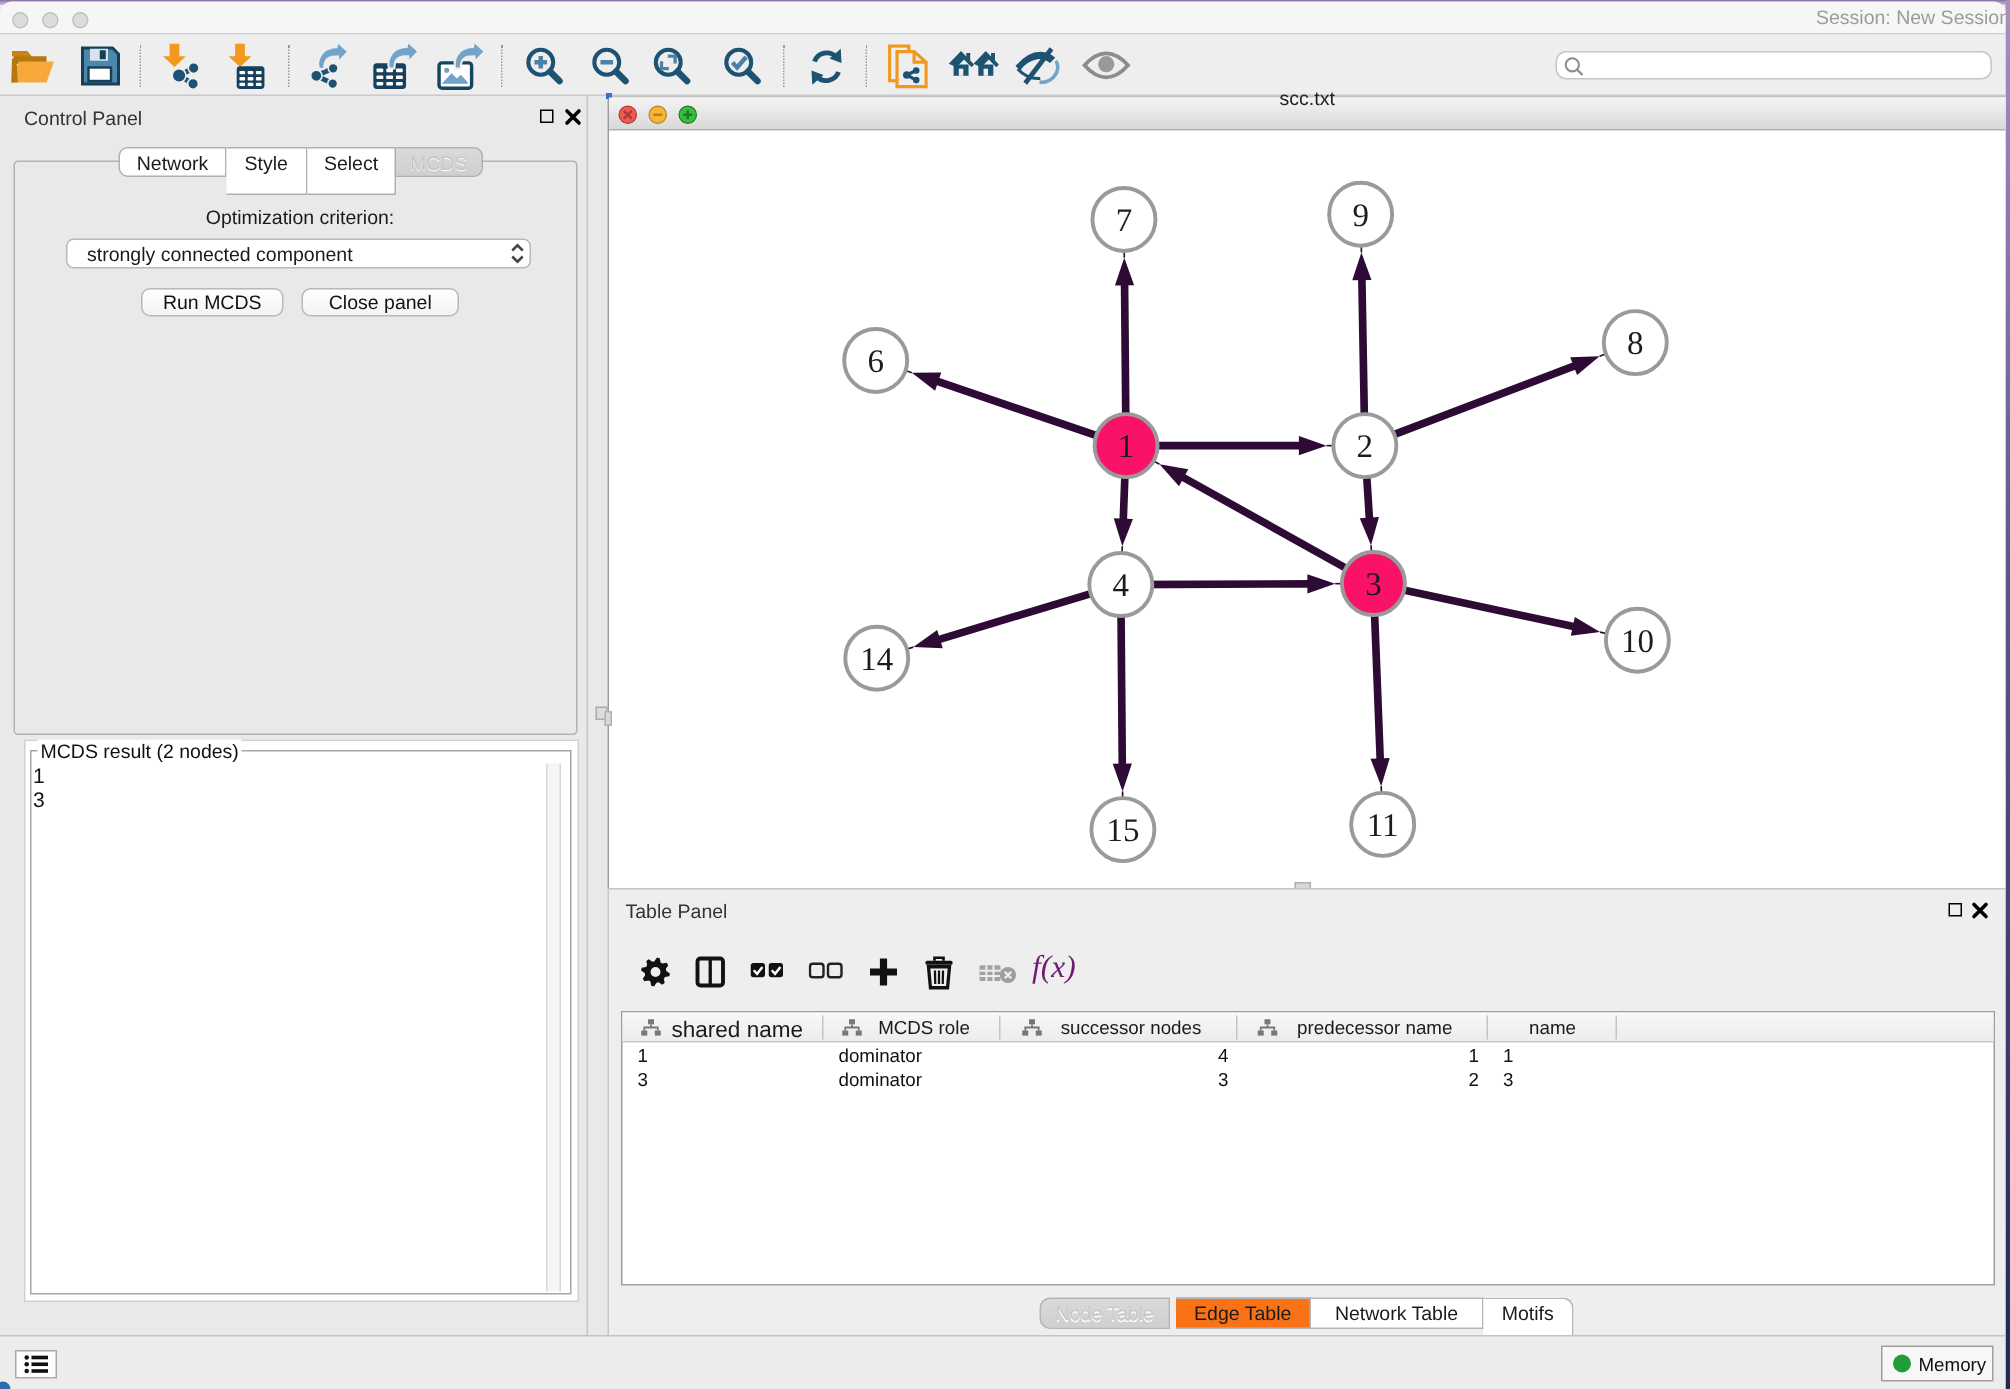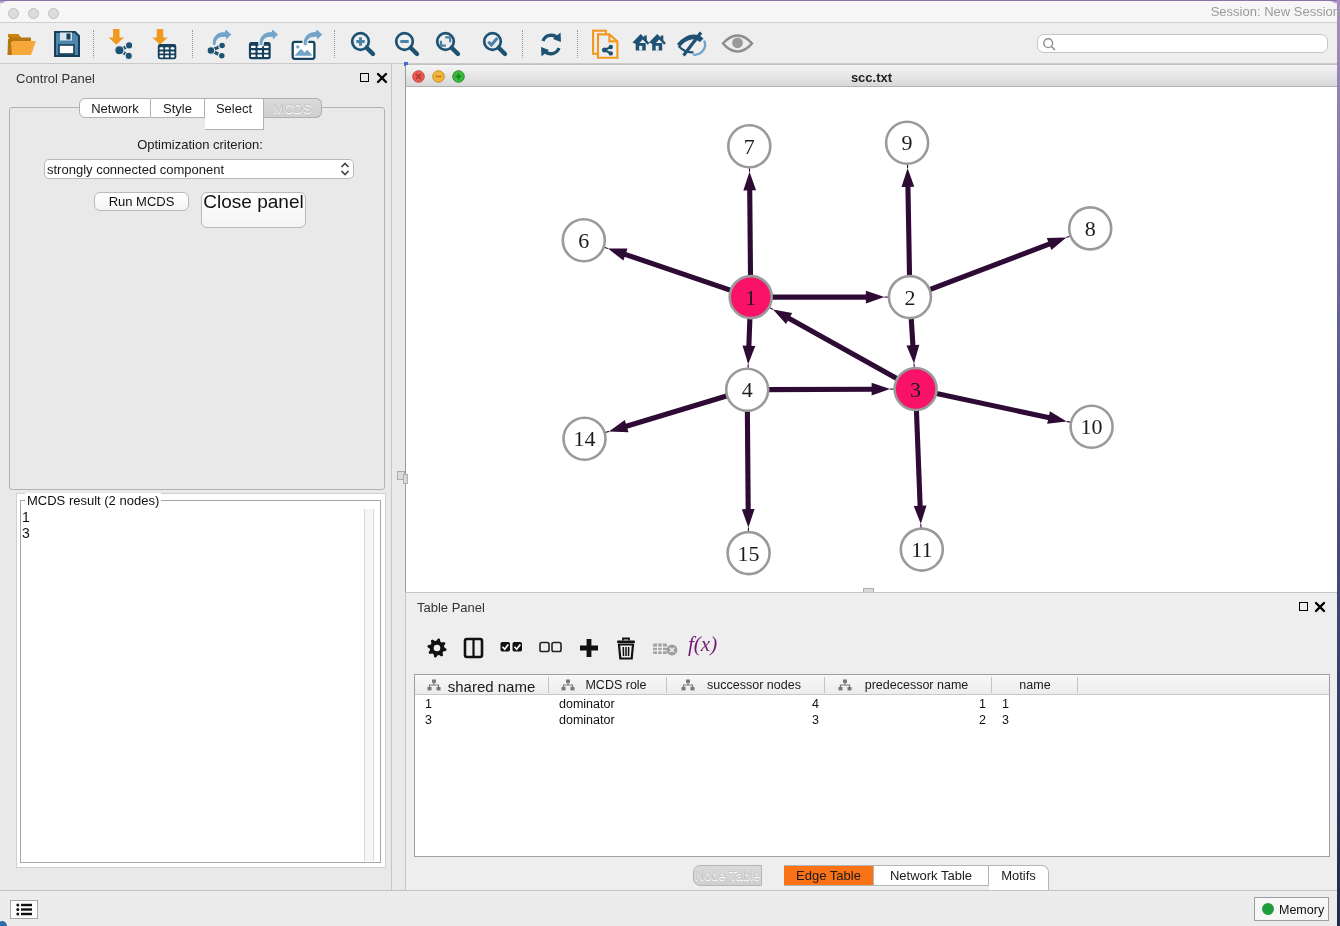--- a/index.html
+++ b/index.html
@@ -139,31 +139,31 @@
     <line x1="9.5" y1="9.5" x2="13" y2="13" stroke="#8e8e8e" stroke-width="1.6"></line>
   </svg>
 <div class="abs" style="left:0;top:64px;width:392px;height:826px;background:#e9e9e9;border-right:1px solid #c6c6c6"></div>
 <div class="abs" style="left:16px;top:71px;font-size:13px;color:#333">Control Panel</div>
 <div class="abs" style="left:360px;top:73px;width:9px;height:9px;border:1.6px solid #000"></div>
 <svg class="abs" style="left:376px;top:72px" width="12" height="12" viewBox="0 0 12 12">
     <path d="M2 2 L10 10 M10 2 L2 10" stroke="#000" stroke-width="2.4" stroke-linecap="round"></path>
   </svg>
 <div class="abs" style="left:9px;top:107px;width:376px;height:383px;border:1px solid #b3b3b3;background:#e9e9e9;border-radius:3px"></div>
 <div class="abs" style="left:79px;top:98px;width:72px;height:20px;background:#fff;border:1px solid #b0b0b0;border-left-width:1px;border-radius:6px 0 0 6px;font-size:13px;color:#1a1a1a;text-align:center;line-height:19px">Network</div>
-<div class="abs" style="left:151px;top:98px;width:54px;height:20px;background:#fff;border:1px solid #b0b0b0;border-left-width:0px;font-size:13px;color:#1a1a1a;text-align:center;line-height:19px">Style</div>
+<div class="abs" style="left:151px;top:98px;width:54px;height:32px;background:#fff;border:1px solid #b0b0b0;border-left-width:0px;font-size:13px;color:#1a1a1a;text-align:center;line-height:19px">Style</div>
 <div class="abs" style="left:205px;top:98px;width:59px;height:32px;background:#fff;border:1px solid #b0b0b0;border-left-width:0px;font-size:13px;color:#1a1a1a;text-align:center;line-height:19px">Select</div>
 <div class="abs" style="left:264px;top:98px;width:58px;height:20px;background:linear-gradient(#dadada,#cfcfcf);border:1px solid #b0b0b0;border-left-width:0px;border-radius:0 6px 6px 0;font-size:13px;color:#c6c6c6;text-shadow:0 1px 0 rgba(255,255,255,.95);text-align:center;line-height:19px">MCDS</div>
 <div class="abs" style="left:0;top:137px;width:400px;text-align:center;font-size:13px;color:#1a1a1a">Optimization criterion:</div>
-<div class="abs" style="left:44px;top:159px;width:310px;height:20px;background:#fff;border:1px solid #b9b9b9;border-radius:5px;font-size:13px;color:#1a1a1a;line-height:19px;padding-left:2px">strongly connected component</div>
+<div class="abs" style="left:44px;top:159px;width:310px;height:20px;background:#fff;border:1px solid #b9b9b9;border-radius:5px;font-size:13px;color:#1a1a1a;line-height:19px;padding-left:13px">strongly connected component</div>
 <svg class="abs" style="left:338px;top:162px" width="14" height="14" viewBox="0 0 14 14">
     <path d="M3.5 5 L7 1.5 L10.5 5" fill="none" stroke="#444" stroke-width="1.7"></path>
     <path d="M3.5 9 L7 12.5 L10.5 9" fill="none" stroke="#444" stroke-width="1.7"></path>
   </svg>
 <div class="abs" style="left:94px;top:192px;width:95px;height:19px;background:linear-gradient(#fff,#f4f4f4);border:1px solid #b9b9b9;border-radius:6px;font-size:13px;color:#111;text-align:center;line-height:18px">Run MCDS</div>
-<div class="abs" style="left:201px;top:192px;width:105px;height:36px;background:linear-gradient(#fff,#f4f4f4);border:1px solid #b9b9b9;border-radius:6px;font-size:19px;color:#111;text-align:center;line-height:18px">Close panel</div>
+<div class="abs" style="left:201px;top:192px;width:105px;height:19px;background:linear-gradient(#fff,#f4f4f4);border:1px solid #b9b9b9;border-radius:6px;font-size:13px;color:#111;text-align:center;line-height:18px">Close panel</div>
 <div class="abs" style="left:16px;top:493px;width:370px;height:375px;background:#fff;border:1px solid #d0d0d0"></div>
 <div class="abs" style="left:20px;top:500px;width:361px;height:363px;border:1px solid #a6a6a6;box-shadow:inset 0 0 0 1px #fff"></div>
 <div class="abs" style="left:25px;top:493px;background:#fff;padding:0 2px;font-size:13px;color:#111">MCDS result (2 nodes)</div>
 <div class="abs" style="left:22px;top:509px;font-size:14px;color:#111;line-height:16px">1<br>3</div>
 <div class="abs" style="left:364px;top:509px;width:10px;height:352px;background:#f6f6f6;border-left:1px solid #d8d8d8;border-right:1px solid #d8d8d8"></div>
 <div class="abs" style="left:397px;top:471px;width:8px;height:9px;background:#dcdcdc;border:1px solid #aaa"></div>
 <div class="abs" style="left:405px;top:64px;width:932px;height:528px;border-top:1px solid #c0c0c0;border-left:1px solid #9a9a9a;background:#fff"></div>
 <div class="abs" style="left:404px;top:62px;width:4px;height:4px;background:#3b6fd4"></div>
 <div class="abs" style="left:406px;top:65px;width:931px;height:22px;background:linear-gradient(#f5f5f5,#d8d8d8);border-bottom:1px solid #b2b2b2"></div>
 <svg class="abs" style="left:412px;top:70px" width="13" height="13" viewBox="-6.5 -6.5 13 13">
@@ -171,21 +171,21 @@
     <path d="M-2.6 -2.6 L2.6 2.6 M2.6 -2.6 L-2.6 2.6" stroke="#b03b33" stroke-width="1.6"></path>
   </svg>
 <svg class="abs" style="left:432px;top:70px" width="13" height="13" viewBox="-6.5 -6.5 13 13">
     <circle cx="0" cy="0" r="5.8" fill="#f5b43c" stroke="#b98112" stroke-width="0.8"></circle>
     <path d="M-3 0 L3 0" stroke="#b98112" stroke-width="1.6"></path>
   </svg>
 <svg class="abs" style="left:452px;top:70px" width="13" height="13" viewBox="-6.5 -6.5 13 13">
     <circle cx="0" cy="0" r="5.8" fill="#37bc3d" stroke="#1c7a22" stroke-width="0.8"></circle>
     <path d="M-3 0 L3 0 M0 -3 L0 3" stroke="#1c7a22" stroke-width="1.6"></path>
   </svg>
-<div class="abs" style="left:406px;top:70px;width:931px;text-align:center;font-size:13px;font-weight:bold;color:#222">scc.txt</div>
+<div class="abs" style="left:406px;top:58px;width:931px;text-align:center;font-size:13px;font-weight:normal;color:#222">scc.txt</div>
 <svg width="934" height="504" viewBox="0 0 934 504" style="position:absolute;left:406px;top:88px">
     <line x1="343.5" y1="83.8" x2="343.5" y2="78.3" stroke="#2e0b34" stroke-width="1.1"></line>
     <line x1="344.7" y1="209.1" x2="343.7" y2="100.3" stroke="#2e0b34" stroke-width="5.1"></line>
     <polygon points="343.5,83.8 350.1,102.2 337.3,102.4" fill="#2e0b34"></polygon>
     <line x1="201.9" y1="160.5" x2="196.7" y2="158.7" stroke="#2e0b34" stroke-width="1.1"></line>
     <line x1="344.7" y1="209.1" x2="217.6" y2="165.8" stroke="#2e0b34" stroke-width="5.1"></line>
     <polygon points="201.9,160.5 221.5,160.4 217.4,172.5" fill="#2e0b34"></polygon>
     <line x1="478.4" y1="209.1" x2="483.9" y2="209.1" stroke="#2e0b34" stroke-width="1.1"></line>
     <line x1="344.7" y1="209.1" x2="461.9" y2="209.1" stroke="#2e0b34" stroke-width="5.1"></line>
     <polygon points="478.4,209.1 459.9,215.5 459.9,202.7" fill="#2e0b34"></polygon>
@@ -330,21 +330,21 @@
 <div class="abs" style="left:425px;top:697px;font-size:12.5px;color:#111">1</div>
 <div class="abs" style="left:559px;top:697px;font-size:12.5px;color:#111">dominator</div>
 <div class="abs" style="left:667px;top:697px;width:152px;text-align:right;font-size:12.5px;color:#111">4</div>
 <div class="abs" style="left:825px;top:697px;width:161px;text-align:right;font-size:12.5px;color:#111">1</div>
 <div class="abs" style="left:1002px;top:697px;font-size:12.5px;color:#111">1</div>
 <div class="abs" style="left:425px;top:713px;font-size:12.5px;color:#111">3</div>
 <div class="abs" style="left:559px;top:713px;font-size:12.5px;color:#111">dominator</div>
 <div class="abs" style="left:667px;top:713px;width:152px;text-align:right;font-size:12.5px;color:#111">3</div>
 <div class="abs" style="left:825px;top:713px;width:161px;text-align:right;font-size:12.5px;color:#111">2</div>
 <div class="abs" style="left:1002px;top:713px;font-size:12.5px;color:#111">3</div>
-<div class="abs" style="left:693px;top:865px;width:69px;height:21px;background:linear-gradient(#dadada,#cfcfcf);border:1px solid #b5b5b5;border-left-width:1px;border-radius:7px 0 0 7px;font-size:13px;color:#c9c9c9;text-shadow:0 1px 0 rgba(255,255,255,.95);text-align:center;line-height:20px">Node Table</div>
+<div class="abs" style="left:693px;top:865px;width:87px;height:21px;background:linear-gradient(#dadada,#cfcfcf);border:1px solid #b5b5b5;border-left-width:1px;border-radius:7px 0 0 7px;font-size:13px;color:#c9c9c9;text-shadow:0 1px 0 rgba(255,255,255,.95);text-align:center;line-height:20px">Node Table</div>
 <div class="abs" style="left:784px;top:865px;width:90px;height:21px;background:#f97316;border:1px solid #b5b5b5;border-left-width:0px;font-size:13px;color:#1a1a1a;text-align:center;line-height:20px">Edge Table</div>
 <div class="abs" style="left:874px;top:865px;width:115px;height:21px;background:#fff;border:1px solid #b5b5b5;border-left-width:0px;font-size:13px;color:#1a1a1a;text-align:center;line-height:20px">Network Table</div>
 <div class="abs" style="left:989px;top:865px;width:60px;height:37px;background:#fff;border:1px solid #b5b5b5;border-left-width:0px;border-radius:0 7px 7px 0;font-size:13px;color:#1a1a1a;text-align:center;line-height:20px">Motifs</div>
 <div class="abs" style="left:0;top:890px;width:1337px;height:36px;background:#ececec;border-top:1px solid #c3c3c3"></div>
 <div class="abs" style="left:10px;top:900px;width:28px;height:19px;background:#fdfdfd;border:1px solid #a8a8a8"></div>
 <svg class="abs" style="left:16px;top:903px" width="16" height="13" viewBox="0 0 16 13">
     <circle cx="1.8" cy="2" r="1.5" fill="#111"></circle>
     <rect x="5" y="0.8" width="11" height="2.4" fill="#111"></rect>
     <circle cx="1.8" cy="6.5" r="1.5" fill="#111"></circle>
     <rect x="5" y="5.3" width="11" height="2.4" fill="#111"></rect>

